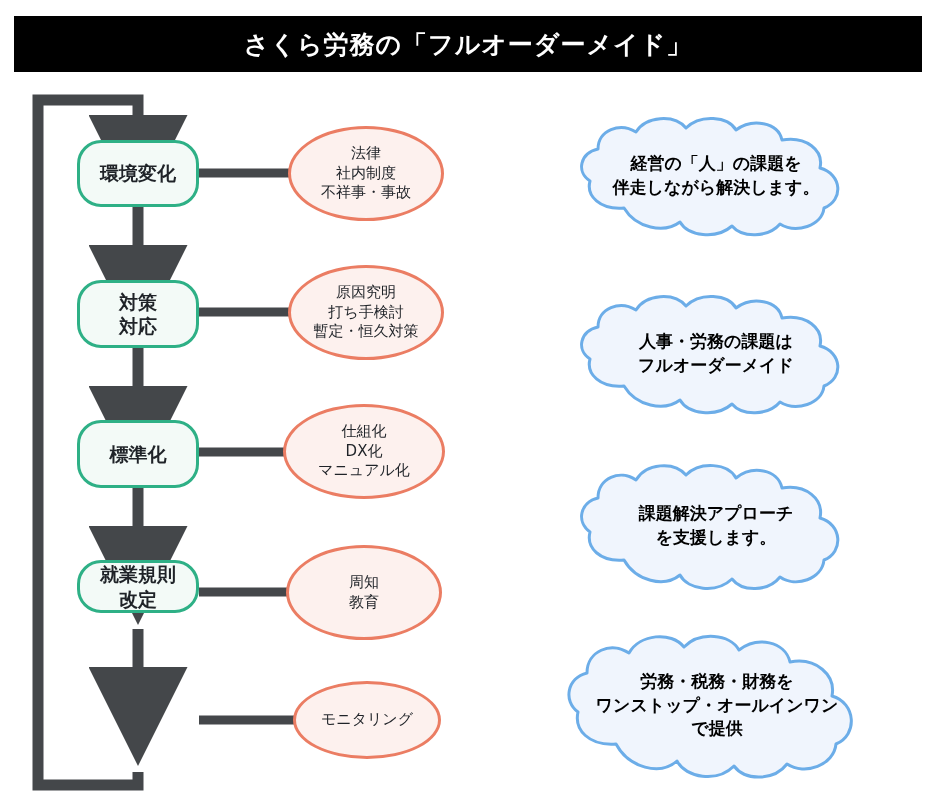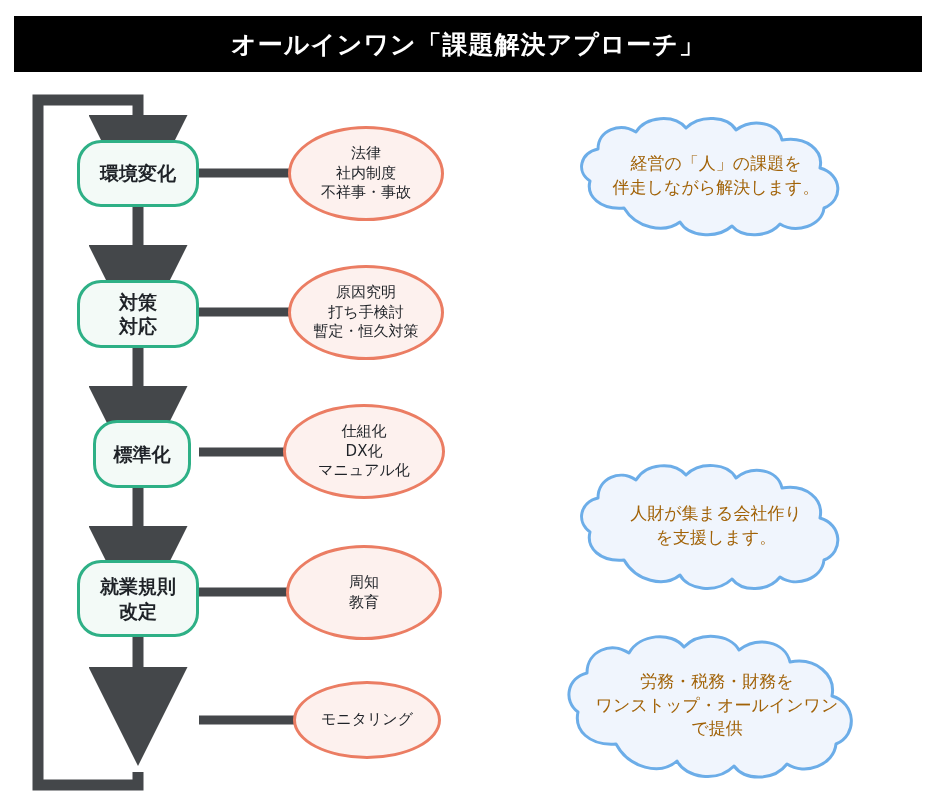--- a/index.html
+++ b/index.html
@@ -105,31 +105,31 @@
     position: absolute;
     left: 0;
     top: 0;
     width: 100%;
     height: 100%;
     display: flex;
     align-items: center;
     justify-content: center;
     text-align: center;
     font-size: 17px;
-    font-weight: normal;
+    font-weight: bold;
     line-height: 1.4;
-    color: #a16207;
+    color: #000000;
     white-space: pre-line;
   }
 </style>
 </head>
 <body>
 
 <div id="title-banner">
-  <div id="title-text">オールインワン「課題解決アプローチ」</div>
+  <div id="title-text">さくら労務の「フルオーダーメイド」</div>
 </div>
 
 <div id="diagram-canvas">
 
   <svg id="flow-svg" viewBox="0 0 952 805">
     <defs>
       <marker id="arrowhead" markerWidth="10" markerHeight="9" refX="1" refY="4.5" orient="auto" markerUnits="strokeWidth">
         <polygon points="0,0 9,4.5 0,9" fill="#44474a"></polygon>
       </marker>
     </defs>
@@ -162,25 +162,25 @@
 
   <div class="process-box" style="left:77px; top:140px; width:122px; height:67px;">
     <span class="process-box-label">環境変化</span>
   </div>
 
   <div class="process-box" style="left:77px; top:280px; width:122px; height:68px;">
     <span class="process-box-label">対策
 対応</span>
   </div>
 
-  <div class="process-box" style="left:77px; top:420px; width:98px; height:68px;margin-left:16px;">
+  <div class="process-box" style="left:77px; top:420px; width:122px; height:68px;">
     <span class="process-box-label">標準化</span>
   </div>
 
-  <div class="process-box" style="left:77px; top:560px; width:122px; height:77px;">
+  <div class="process-box" style="left:77px; top:560px; width:122px; height:53px;">
     <span class="process-box-label">就業規則
 改定</span>
   </div>
 
 
   <div class="detail-ellipse" style="left:288px; top:126px; width:156px; height:95px;">
     <span class="detail-ellipse-label">法律
 社内制度
 不祥事・事故</span>
   </div>
@@ -219,38 +219,57 @@
                C 276 62, 278 88, 258 96
                C 256 114, 230 122, 214 112
                C 202 126, 176 126, 166 114
                C 150 128, 122 124, 114 110
                C 98 122, 70 116, 58 96 Z" fill="#f0f5fd" stroke="#6cade8" stroke-width="3" stroke-linejoin="round"></path>
     </svg>
     <div class="cloud-text">経営の「人」の課題を
 伴走しながら解決します。</div>
   </div>
 
+  <div class="cloud-callout" style="left:566px; top:290px; width:300px; height:128px;">
+    <svg width="300" height="128" viewBox="0 0 300 128">
+      <path d="M 58 96
+               C 34 98, 20 84, 24 69
+               C 10 60, 14 41, 32 37
+               C 32 18, 54 10, 70 20
+               C 80 4, 108 2, 120 16
+               C 134 2, 162 4, 170 18
+               C 186 6, 212 10, 216 28
+               C 240 24, 258 38, 254 56
+               C 276 62, 278 88, 258 96
+               C 256 114, 230 122, 214 112
+               C 202 126, 176 126, 166 114
+               C 150 128, 122 124, 114 110
+               C 98 122, 70 116, 58 96 Z" fill="#f0f5fd" stroke="#6cade8" stroke-width="3" stroke-linejoin="round"></path>
+    </svg>
+    <div class="cloud-text">人事・労務の課題は
+フルオーダーメイド</div>
+  </div>
 
   <div class="cloud-callout" style="left:566px; top:458px; width:300px; height:136px;">
     <svg width="300" height="136" viewBox="0 0 300 136">
       <path d="M 58 102
                C 34 104, 20 90, 24 74
                C 10 64, 14 44, 32 40
                C 32 20, 54 11, 70 22
                C 80 5, 108 3, 120 17
                C 134 3, 162 5, 170 20
                C 186 7, 212 11, 216 30
                C 240 26, 258 41, 254 60
                C 276 66, 278 94, 258 102
                C 256 121, 230 130, 214 119
                C 202 134, 176 134, 166 121
                C 150 136, 122 132, 114 117
                C 98 130, 70 123, 58 102 Z" fill="#f0f5fd" stroke="#6cade8" stroke-width="3" stroke-linejoin="round"></path>
     </svg>
-    <div class="cloud-text">人財が集まる会社作り
+    <div class="cloud-text">課題解決アプローチ
 を支援します。</div>
   </div>
 
   <div class="cloud-callout" style="left:552px; top:628px; width:330px; height:155px;">
     <svg width="330" height="155" viewBox="0 0 330 155">
       <path d="M 64 116
                C 37 118, 22 102, 26 84
                C 11 73, 15 50, 35 45
                C 35 23, 59 13, 77 25
                C 88 6, 119 3, 132 19

